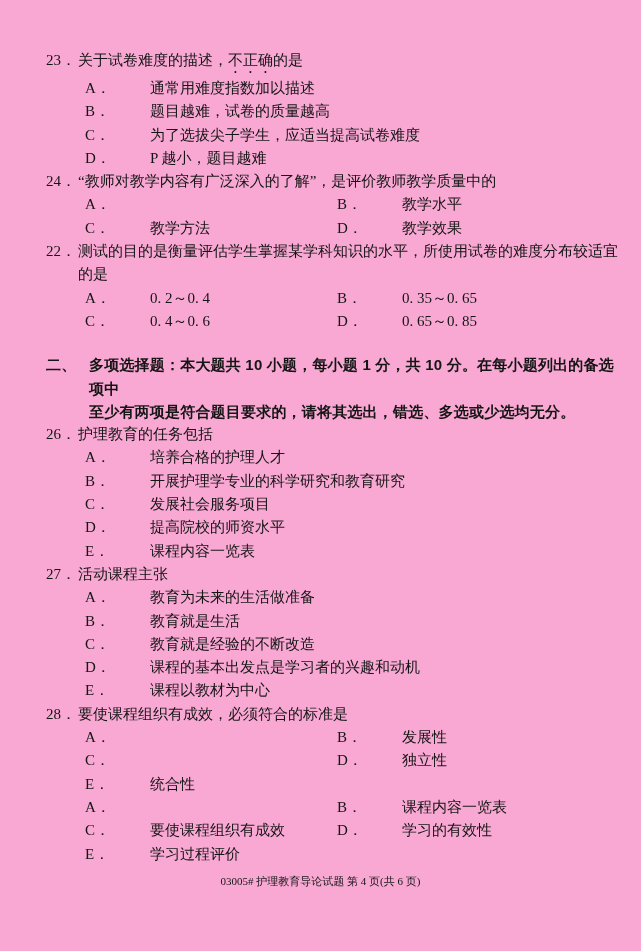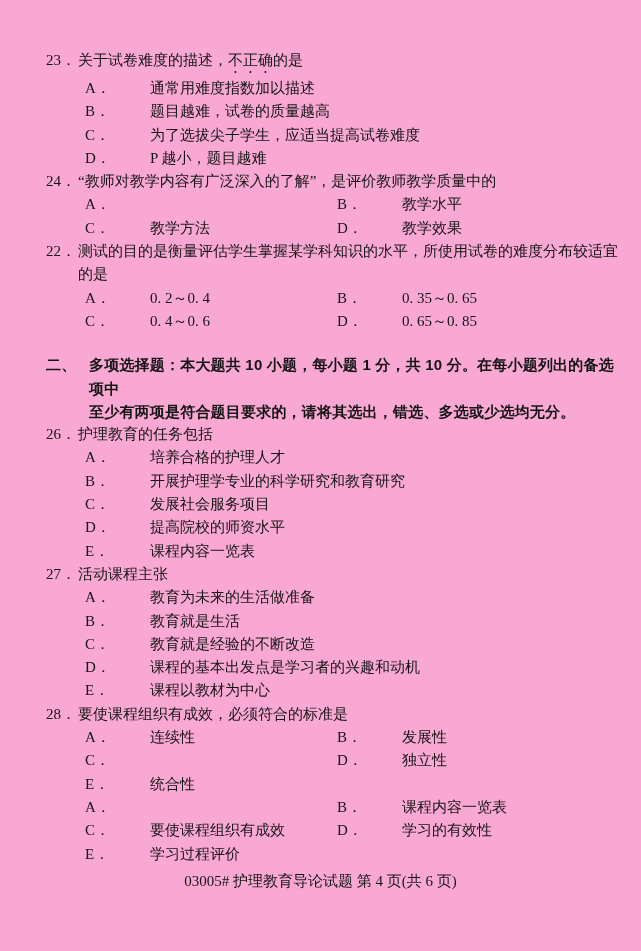--- a/index.html
+++ b/index.html
@@ -52,21 +52,21 @@
   }
   .section-label { flex: none; width: 43px; }
   .section-text { flex: 1; }
   .question { margin: 0; }
   .footer {
     position: absolute;
     top: 870px;
     left: 0;
     width: 100%;
     text-align: center;
-    font-size: 15px;
+    font-size: 11px;
   }
 </style>
 </head>
 <body>
 
 <div class="page">
   <div class="content">
 
     <div class="question">
       <div class="stem">
@@ -210,21 +210,20 @@
     </div>
 
     <div class="question">
       <div class="stem">
         <span class="q-num">28．</span>
         <span class="q-text">要使课程组织有成效，必须符合的标准是</span>
       </div>
       <div class="opts-grid">
         <div class="opt">
           <span class="opt-label">A．</span>
-          <span class="opt-text">连续性</span>
         </div>
         <div class="opt">
           <span class="opt-label">B．</span>
           <span class="opt-text">发展性</span>
         </div>
         <div class="opt">
           <span class="opt-label">C．</span>
         </div>
         <div class="opt">
           <span class="opt-label">D．</span>

